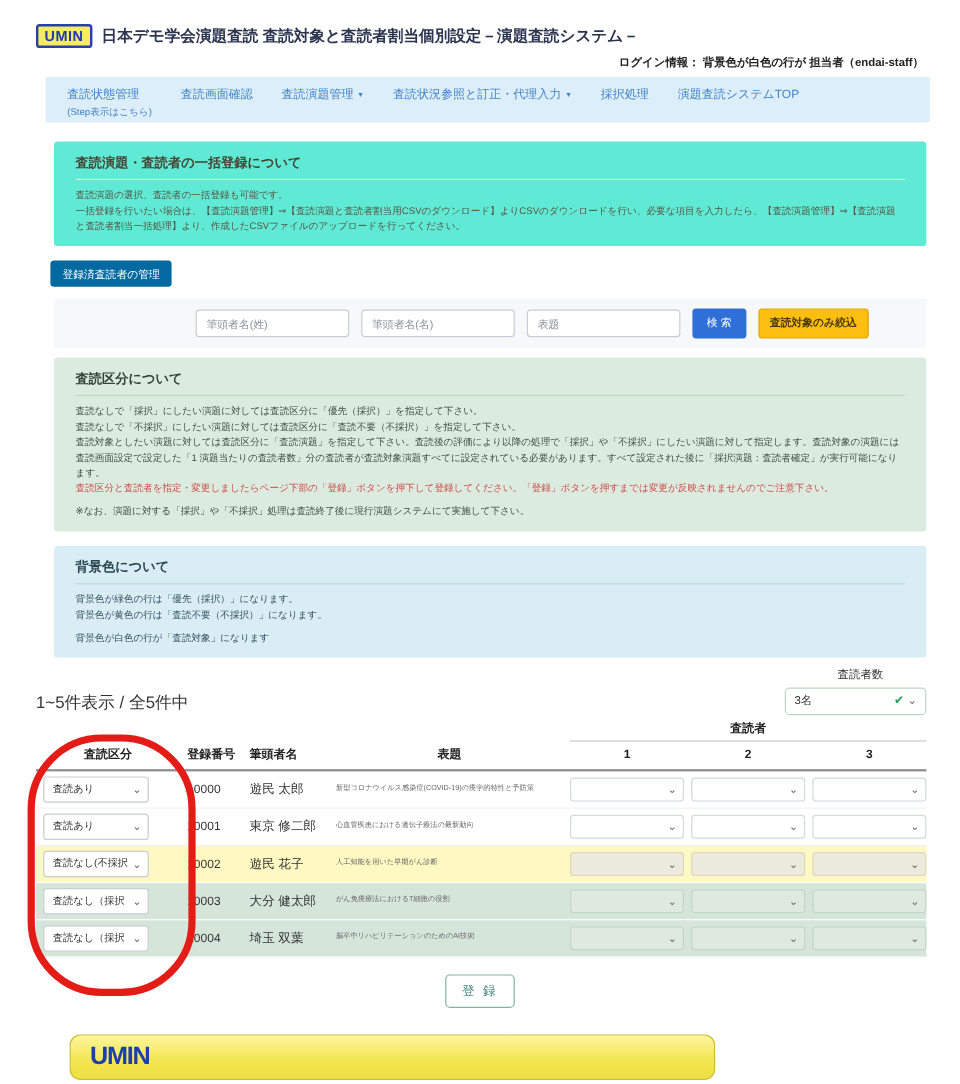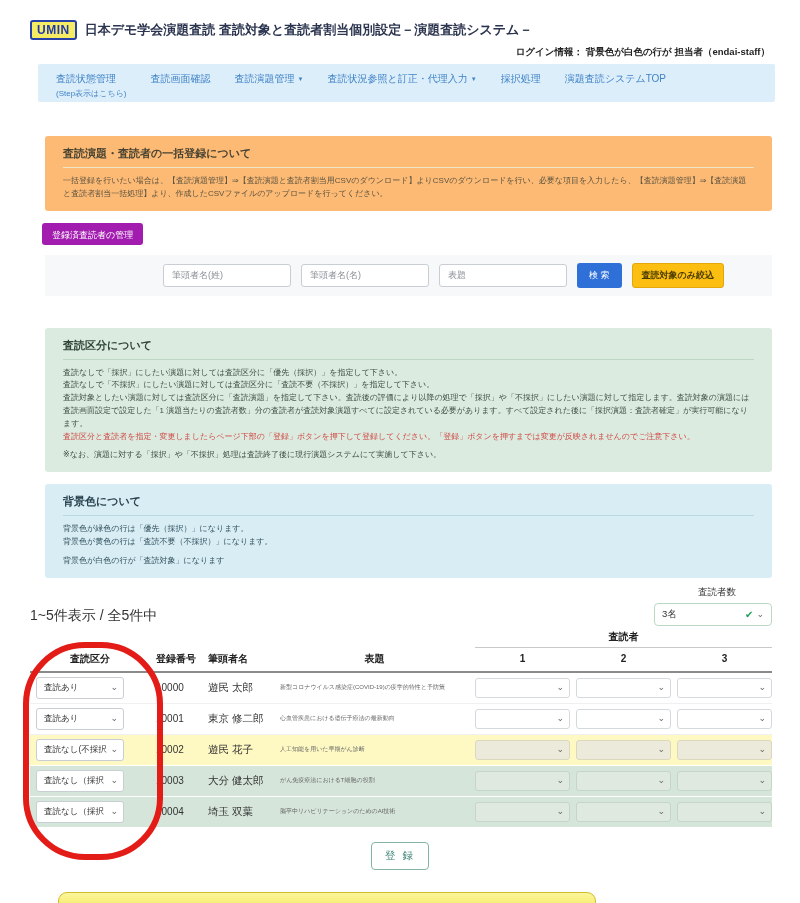--- a/index.html
+++ b/index.html
@@ -18,34 +18,34 @@
         display:flex;gap:24px;align-items:flex-start;height:24px;}
   .nav-item{font-size:10px;color:#3f83c6;cursor:pointer;white-space:nowrap;}
   .nav-sub{font-size:8px;margin-top:2px;color:#3f83c6;}
   .caret{font-size:6px;margin-left:3px;vertical-align:1px;}
 
   
   .box{margin:0 28px 0 45px;border-radius:3px;padding:10px 18px;}
   .box-title{font-size:11px;font-weight:bold;margin:0 0 6px;}
   .box-sep{border-top:1px solid;margin:0 0 7px;}
   .box-body{font-size:8px;line-height:1.6;}
-  .box-yellow{margin-top:34px;background:#fdba74;color:#5b5340;}
+  .box-yellow{margin-top:16px;background:#5eead4;color:#5b5340;}
   .box-yellow .box-title{color:#4a4433;}
   .box-yellow .box-sep{border-color:#eee4c8;}
-  .box-green{margin-top:32px;background:#dcebdf;color:#3c4f43;}
+  .box-green{margin-top:8px;background:#dcebdf;color:#3c4f43;}
   .box-green .box-title{color:#31463a;}
   .box-green .box-sep{border-color:#bed6c4;}
   .warning-text{color:#cf4a46;}
   .note-text{margin-top:6px;}
   .box-blue{margin-top:12px;background:#d9edf5;color:#31505d;}
   .box-blue .box-title{color:#2a4550;}
   .box-blue .box-sep{border-color:#b7d8e4;}
   .gap-line{margin-top:6px;}
 
-  .manage-btn{display:inline-block;margin:12px 0 0 42px;background:#a21caf;color:#fff;font-size:9px;
+  .manage-btn{display:inline-block;margin:12px 0 0 42px;background:#0369a1;color:#fff;font-size:9px;
         padding:6px 10px;border-radius:3px;border:none;cursor:pointer;height:22px;box-sizing:border-box;}
 
   
   .search-bar{margin:10px 28px 0 45px;background:#f7f8f9;padding:9px 10px 9px 80px;display:flex;
         justify-content:center;align-items:center;gap:10px;height:23px;}
   .search-input{width:128px;height:23px;border:1px solid #c9ced4;border-radius:3px;font-size:9px;
         padding:0 8px;box-sizing:border-box;background:#fff;font-family:inherit;color:#333;}
   .search-input::placeholder{color:#8a9096;}
   .btn-search{background:#2e6fd8;color:#fff;font-size:9px;padding:6px 12px;border-radius:3px;border:none;cursor:pointer;}
   .btn-filter{background:#fcbf11;color:#4a3b00;font-size:9px;font-weight:bold;padding:5px 9px;
@@ -127,20 +127,21 @@
     </div>
     <div class="nav-item">採択処理</div>
     <div class="nav-item">演題査読システムTOP</div>
   </div>
 
   
   <div class="box box-yellow">
     <div class="box-title">査読演題・査読者の一括登録について</div>
     <div class="box-sep"></div>
     <div class="box-body">
+      <div>査読演題の選択、査読者の一括登録も可能です。</div>
       <div>一括登録を行いたい場合は、【査読演題管理】⇒【査読演題と査読者割当用CSVのダウンロード】よりCSVのダウンロードを行い、必要な項目を入力したら、【査読演題管理】⇒【査読演題と査読者割当一括処理】より、作成したCSVファイルのアップロードを行ってください。</div>
     </div>
   </div>
 
   
   <button class="manage-btn">登録済査読者の管理</button>
 
   
   <div class="search-bar">
     <input class="search-input" type="text" placeholder="筆頭者名(姓)" style="">

